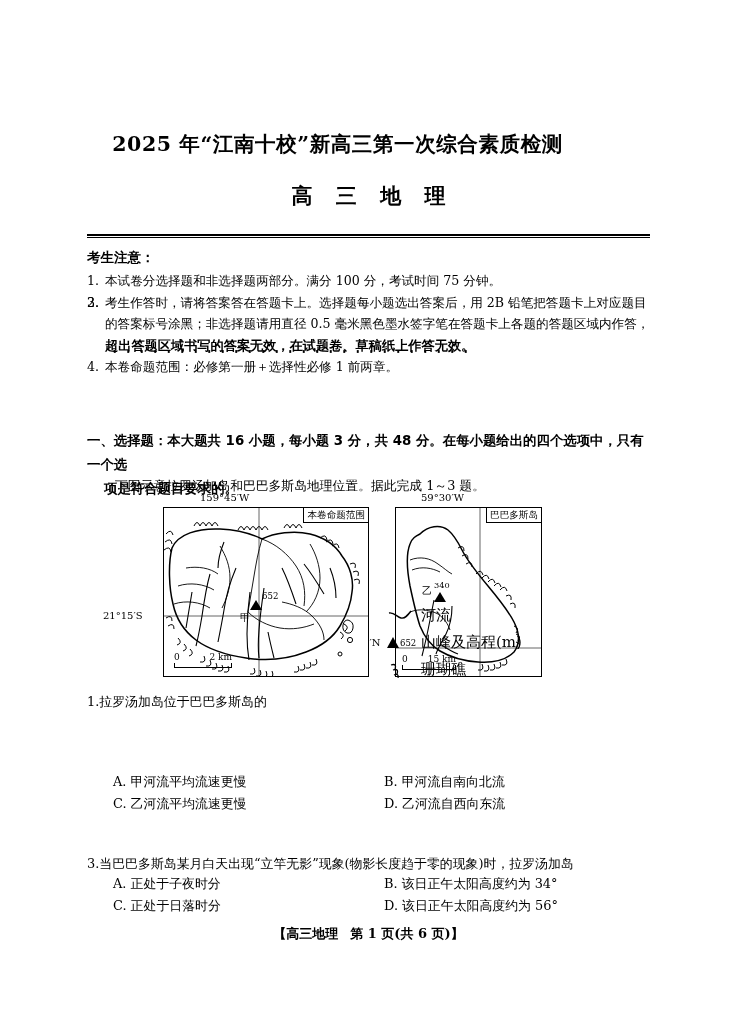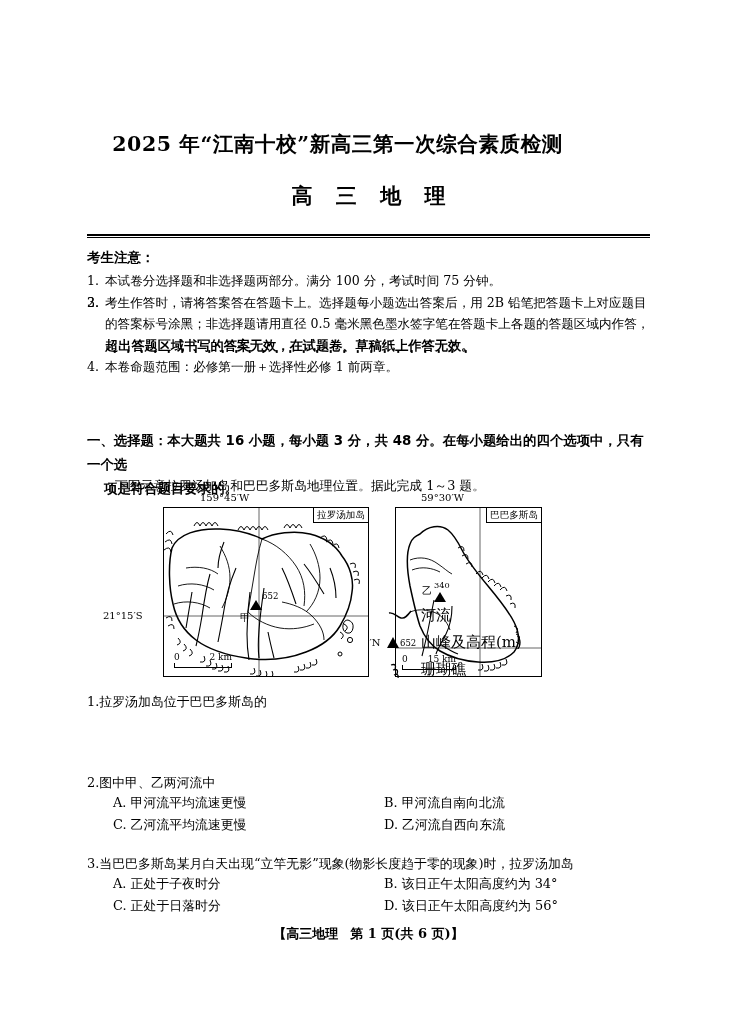--- a/index.html
+++ b/index.html
@@ -215,21 +215,21 @@
 
   <div class="figure">
 
     <div class="lon-label" style="left:37px; top:-15px;">159°45′W</div>
     <div class="lon-label" style="left:258px; top:-15px;">59°30′W</div>
 
     <div class="lat-label" style="left:-60px; top:103px;">21°15′S</div>
     <div class="lat-label" style="left:176px; top:130px;">13°05′N</div>
 
     <div class="mapbox left">
-      <div class="map-name">拉罗汤加岛</div>
+      <div class="map-name">本卷命题范围</div>
 
       <svg width="206" height="170" viewBox="0 0 206 170">
 
         <line x1="95" y1="0" x2="95" y2="170" stroke="#555" stroke-width="0.9"></line>
         <line x1="0" y1="108" x2="206" y2="108" stroke="#555" stroke-width="0.9"></line>
 
         <path d="M8,40 C14,26 34,20 56,21 C76,22 88,26 98,31
                  C110,25 130,22 146,26 C162,30 172,38 178,48
                  C186,58 190,72 188,84 C187,96 182,108 176,118
                  C170,128 158,138 142,144 C124,151 102,153 82,150
@@ -367,21 +367,20 @@
       </span>
       <span class="legend-txt">珊瑚礁</span>
     </div>
   </div>
 
   <div class="q" id="q1">
     <div class="stem"><span>1.</span><span>拉罗汤加岛位于巴巴多斯岛的</span></div>
   </div>
 
   <div class="q" id="q2">
-    <div class="stem"><span>2.</span><span>图中甲、乙两河流中</span></div>
     <div class="opts">
       <span class="opt a">A. 甲河流平均流速更慢</span>
       <span class="opt b">B. 甲河流自南向北流</span>
       <span class="opt c">C. 乙河流平均流速更慢</span>
       <span class="opt d">D. 乙河流自西向东流</span>
     </div>
   </div>
 
   <div class="q" id="q3">
     <div class="stem"><span>3.</span><span>当巴巴多斯岛某月白天出现“立竿无影”现象(物影长度趋于零的现象)时，拉罗汤加岛</span></div>

